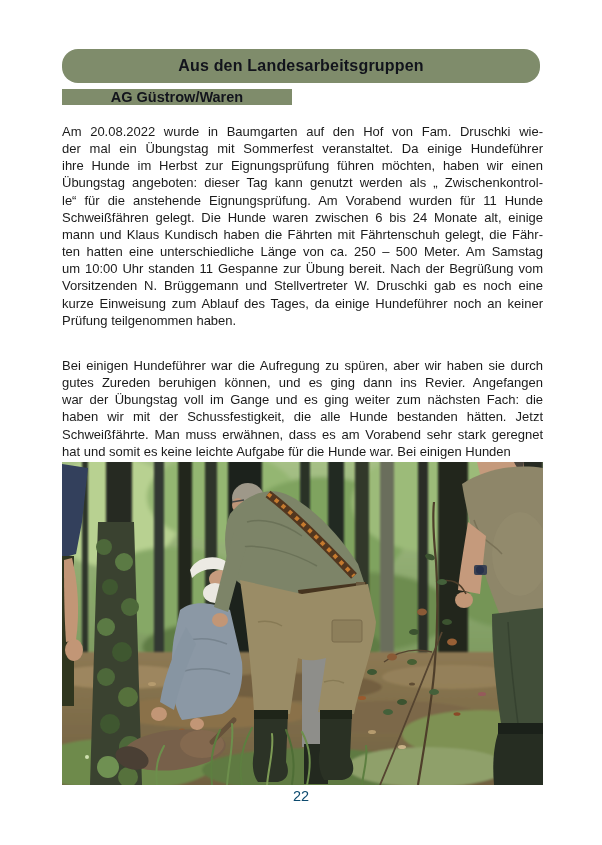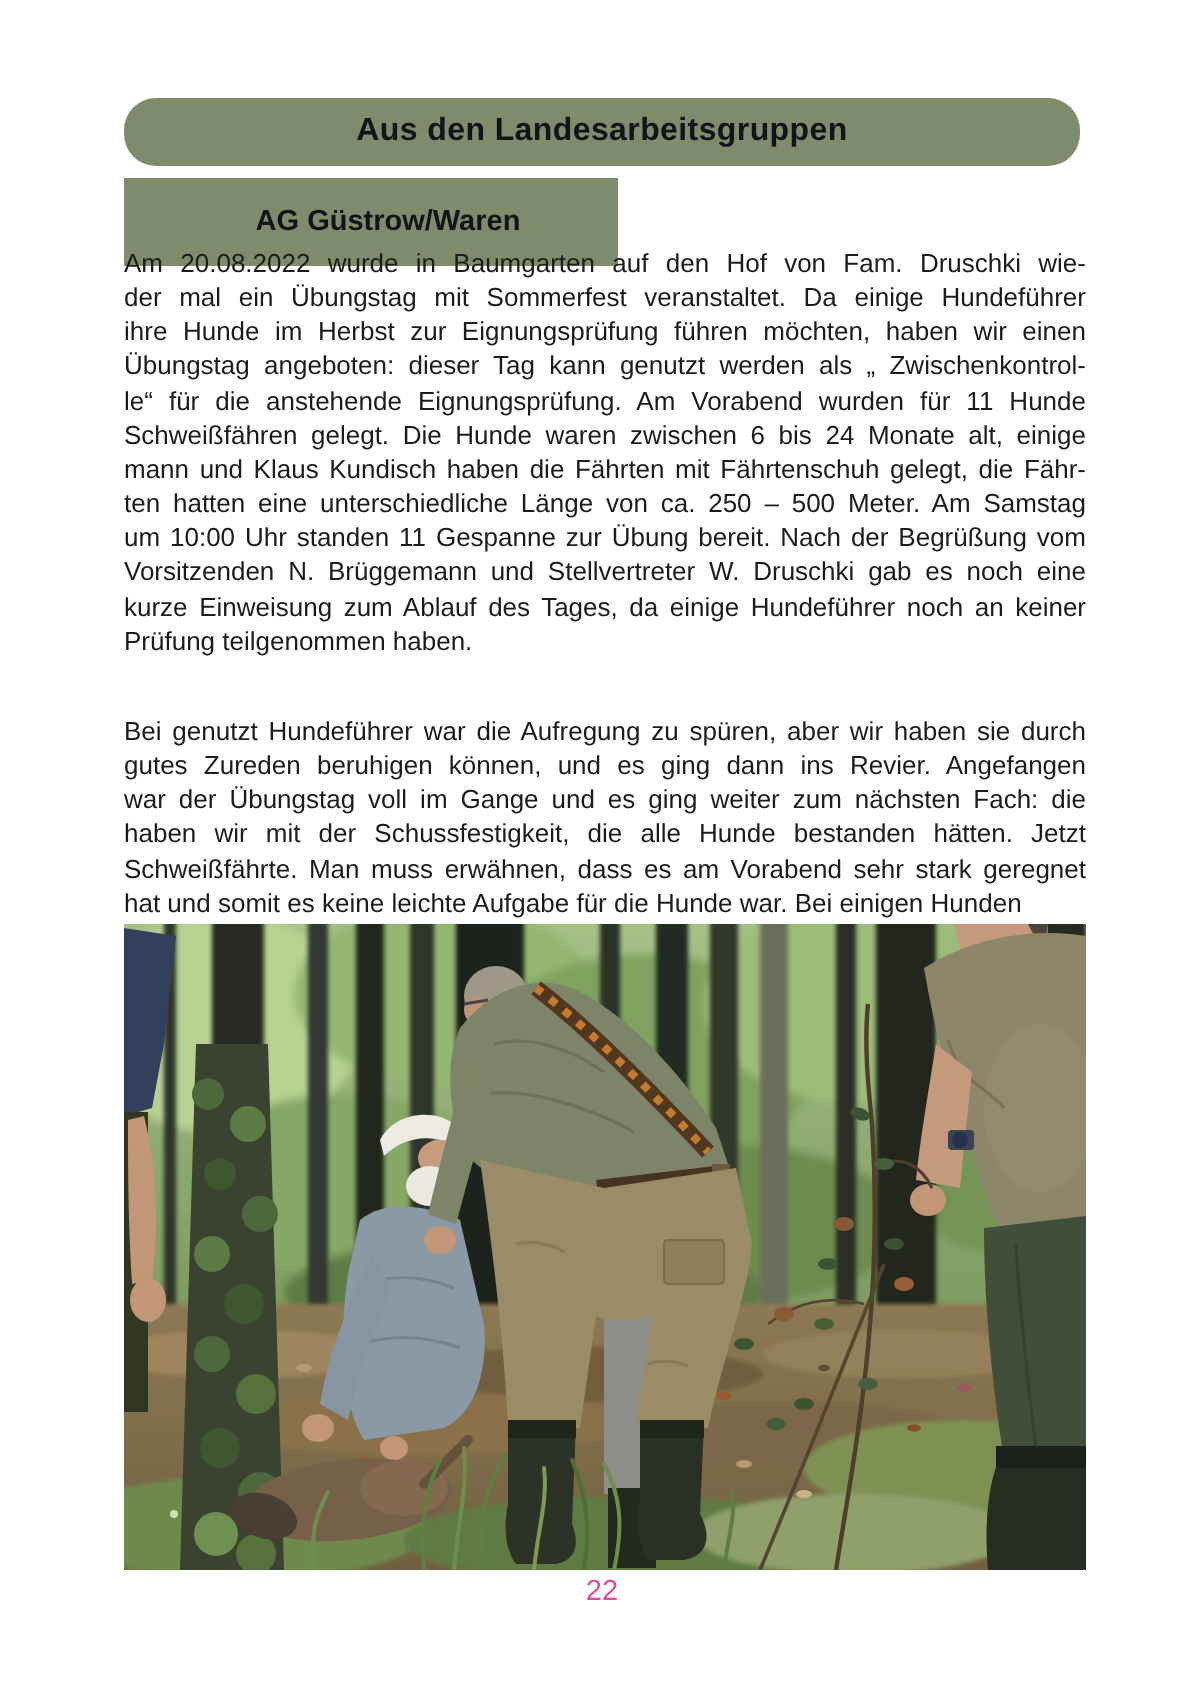--- a/index.html
+++ b/index.html
@@ -15,43 +15,43 @@
     position:absolute; left:62px; top:49px;
     width:478px; height:34px;
     background:var(--banner, #7f8c6b);
     display:flex; align-items:center; justify-content:center;border-radius:16px;
   }
   .banner-main span {
     font-size:16px; font-weight:bold; color:#12141c; letter-spacing:0.2px;
   }
   .banner-sub {
     position:absolute; left:62px; top:89px;
-    width:230px; height:44px;
+    width:230px; height:16px;
     background:var(--banner, #7f8c6b);
-    display:flex; align-items:center; justify-content:center;padding-left:17px;
+    display:flex; align-items:center; justify-content:center;
   }
   .banner-sub span {
     font-size:14.5px; font-weight:bold; color:#12141c;
   }
   .para {
     position:absolute; left:62px; width:481px;
     font-size:13px; line-height:17.15px; color:#1b1b1b;
   }
   .para-1 { top:123px; }
   .para-2 { top:357px; }
   .tline { text-align:justify; text-align-last:justify; white-space:normal; }
   .tline-last { text-align-last:left; }
   .photo-wrap {
     position:absolute; left:62px; top:462px;
     width:481px; height:323px;
   }
   .photo-wrap svg { display:block; width:481px; height:323px; }
   .page-number {
     position:absolute; left:0; top:788px; width:602px;
-    text-align:center; font-size:14.5px; color:#ec4899;
+    text-align:center; font-size:14.5px; color:#0c4a6e;
   }
 </style>
 </head>
 <body>
 
 <div class="page">
 
   <div class="banner-main">
     <span>Aus den Landesarbeitsgruppen</span>
   </div>
@@ -69,21 +69,21 @@
       <div class="tline">Schweißfähren gelegt. Die Hunde waren zwischen 6 bis 24 Monate alt, einige</div>
       <div class="tline">mann und Klaus Kundisch haben die Fährten mit Fährtenschuh gelegt, die Fähr-</div>
       <div class="tline">ten hatten eine unterschiedliche Länge von ca. 250 – 500 Meter. Am Samstag</div>
       <div class="tline">um 10:00 Uhr standen 11 Gespanne zur Übung bereit. Nach der Begrüßung vom</div>
       <div class="tline">Vorsitzenden N. Brüggemann und Stellvertreter W. Druschki gab es noch eine</div>
       <div class="tline">kurze Einweisung zum Ablauf des Tages, da einige Hundeführer noch an keiner</div>
       <div class="tline tline-last">Prüfung teilgenommen haben.</div>
     </div>
 
   <div class="para para-2">
-      <div class="tline">Bei genutzt Hundeführer war die Aufregung zu spüren, aber wir haben sie durch</div>
+      <div class="tline">Bei einigen Hundeführer war die Aufregung zu spüren, aber wir haben sie durch</div>
       <div class="tline">gutes Zureden beruhigen können, und es ging dann ins Revier. Angefangen</div>
       <div class="tline">war der Übungstag voll im Gange und es ging weiter zum nächsten Fach: die</div>
       <div class="tline">haben wir mit der Schussfestigkeit, die alle Hunde bestanden hätten. Jetzt</div>
       <div class="tline">Schweißfährte. Man muss erwähnen, dass es am Vorabend sehr stark geregnet</div>
       <div class="tline tline-last">hat und somit es keine leichte Aufgabe für die Hunde war. Bei einigen Hunden</div>
     </div>
 
   <div class="photo-wrap">
     <svg viewBox="0 0 481 323" xmlns="http://www.w3.org/2000/svg">
       <defs>

